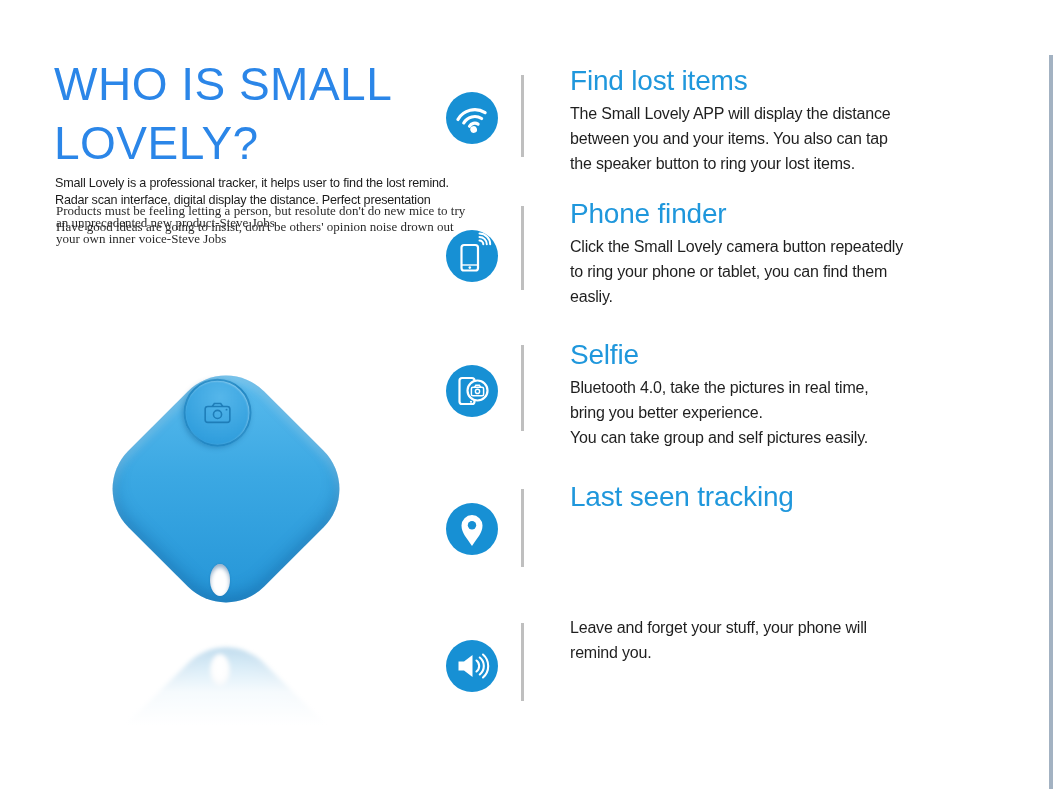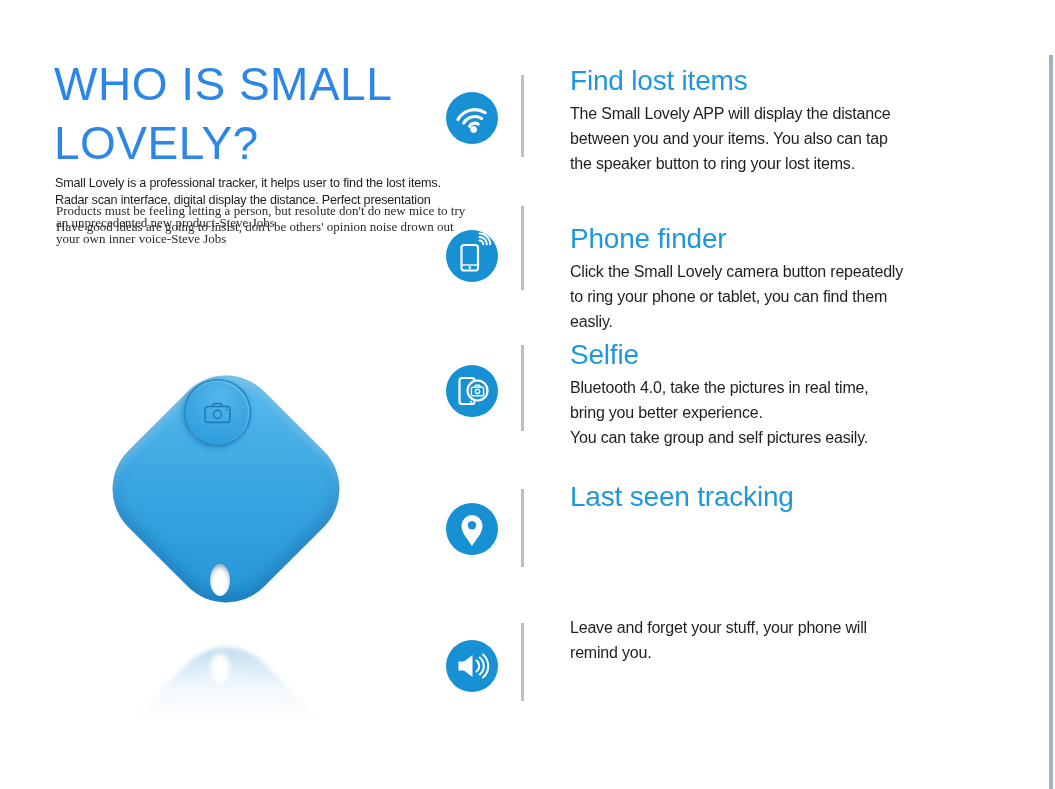--- a/index.html
+++ b/index.html
@@ -68,39 +68,39 @@
   .fi-1{top:92px;}  .fi-2{top:230px;} .fi-3{top:365px;} .fi-4{top:503px;} .fi-5{top:640px;}
 
   .feature-divider{position:absolute;left:521px;width:2.5px;background:#BFBFBF;}
   .fd-1{top:75px;height:82px;}
   .fd-2{top:206px;height:84px;}
   .fd-3{top:345px;height:86px;}
   .fd-4{top:489px;height:78px;}
   .fd-5{top:623px;height:78px;}
 
   .feature{position:absolute;left:570px;width:400px;}
-  .ft-1{top:66px;} .ft-2{top:199px;margin-top:25px;} .ft-3{top:340px;} .ft-4{top:482px;} .ft-5{top:615px;}
+  .ft-1{top:66px;} .ft-2{top:199px;} .ft-3{top:340px;} .ft-4{top:482px;} .ft-5{top:615px;}
   .feature h3{
     margin:0 0 5px 0;font-size:28px;line-height:30px;font-weight:400;
     color:#1F97DC;letter-spacing:-.2px;
   }
   .feature p{
     margin:0;font-size:16px;line-height:25px;color:#1F1F1F;
     white-space:pre-line;letter-spacing:-.2px;
   }
 
   
   .right-strip{position:absolute;left:1049px;top:55px;width:4px;height:734px;background:#A3B2C2;}
 </style>
 </head>
 <body>
 
 <h1 class="page-title">WHO IS SMALL
 LOVELY?</h1>
-<div class="intro-main">Small Lovely is a professional tracker, it helps user to find the lost items.
+<div class="intro-main">Small Lovely is a professional tracker, it helps user to find the lost remind.
 Radar scan interface, digital display the distance. Perfect presentation</div>
 <div class="intro-quote quote-1">Products must be feeling letting a person, but resolute don't do new mice to try an unprecedented new product-Steve Jobs</div>
 <div class="intro-quote quote-2">Have good ideas are going to insist, don't be others' opinion noise drown out your own inner voice-Steve Jobs</div>
 
 <div class="device-assembly">
   <div class="device-square">
     <div class="device-button">
       <svg viewBox="0 0 34 28" width="30" height="26">
         <rect x="3" y="7" width="28" height="18" rx="3" fill="none" stroke="#1E7DB8" stroke-width="1.8"></rect>
         <path d="M11 7 l2.4-3.4 h7.2 L23 7" fill="none" stroke="#1E7DB8" stroke-width="1.8"></path>

